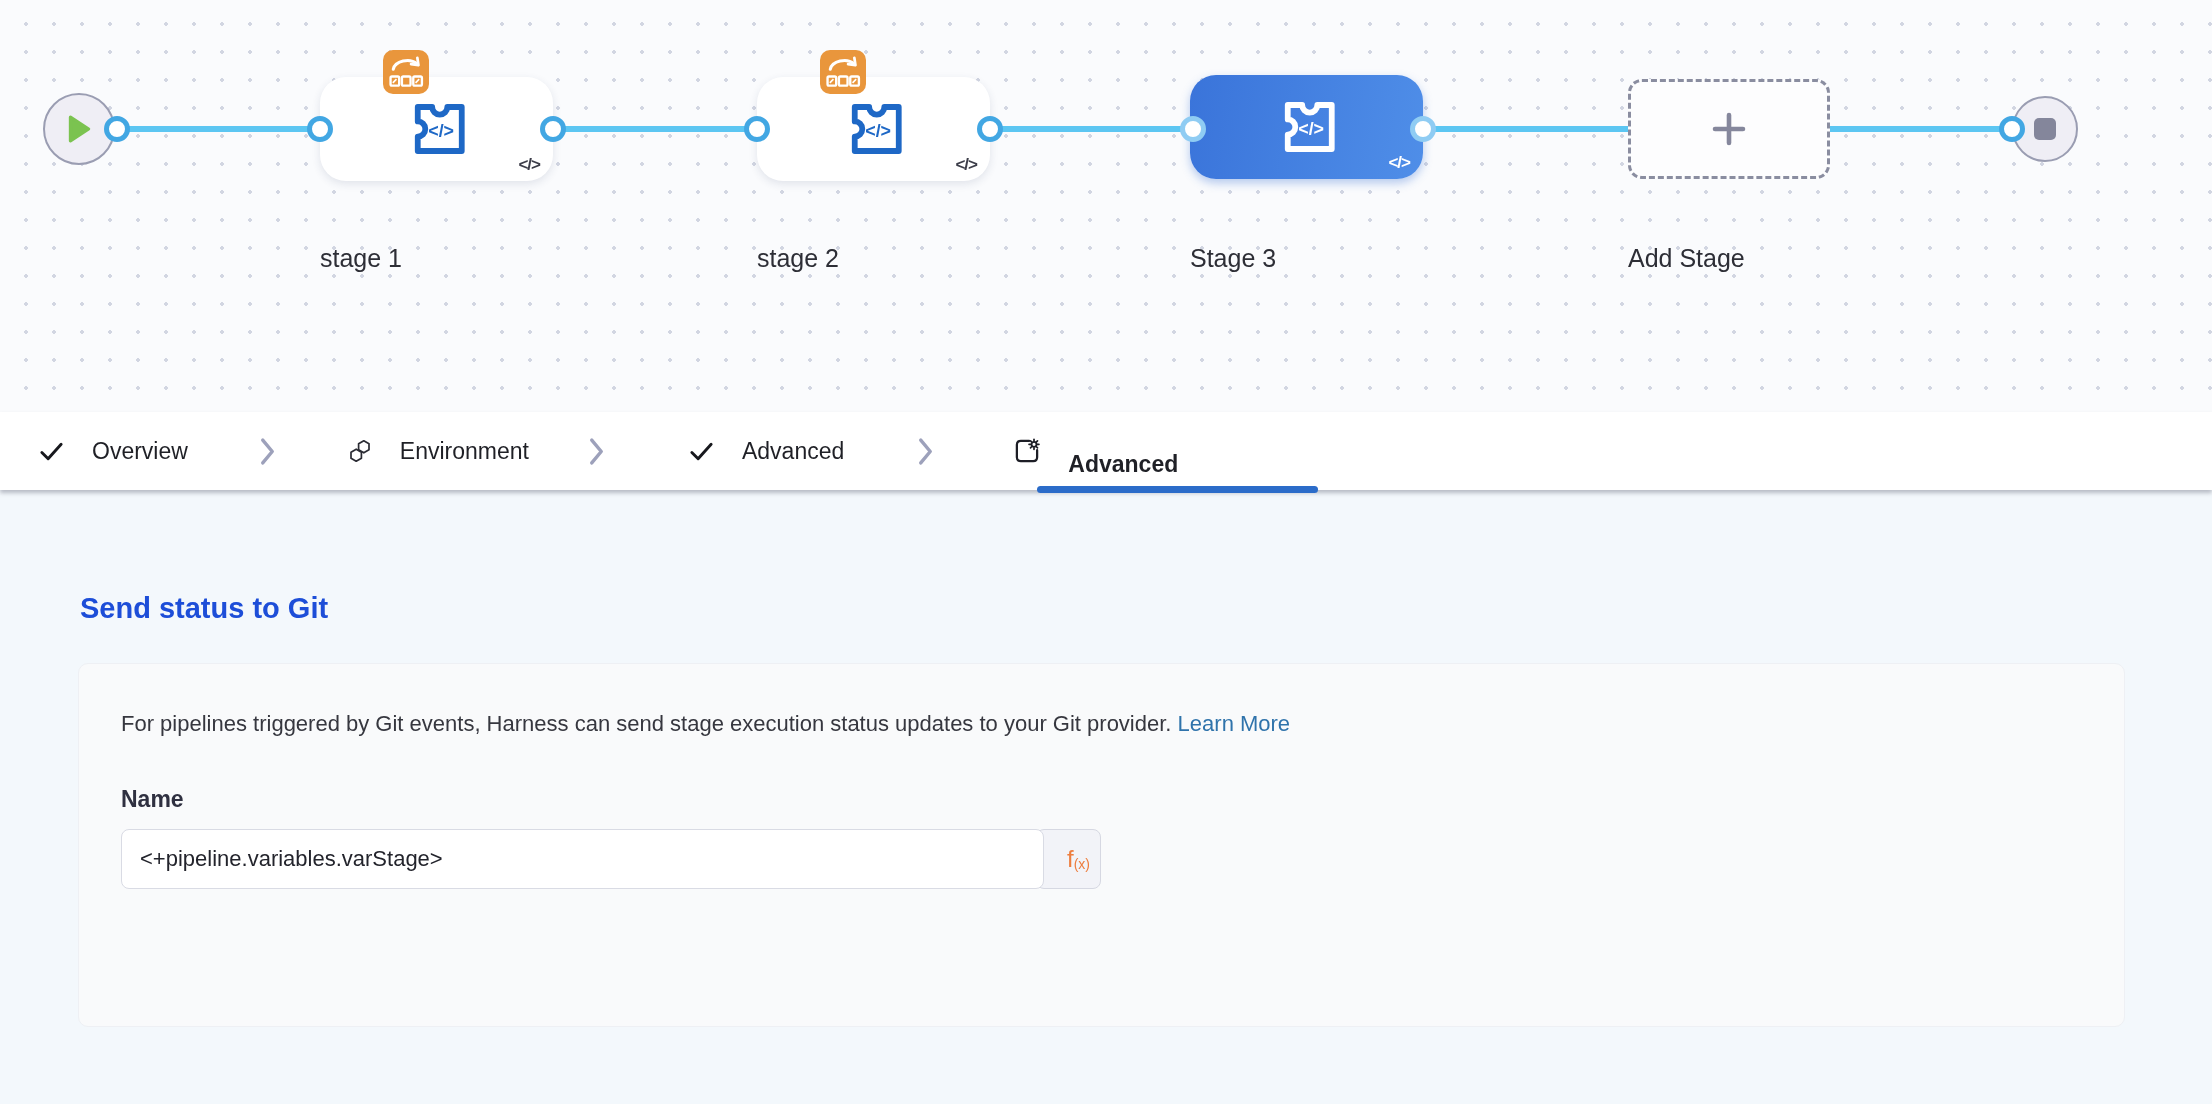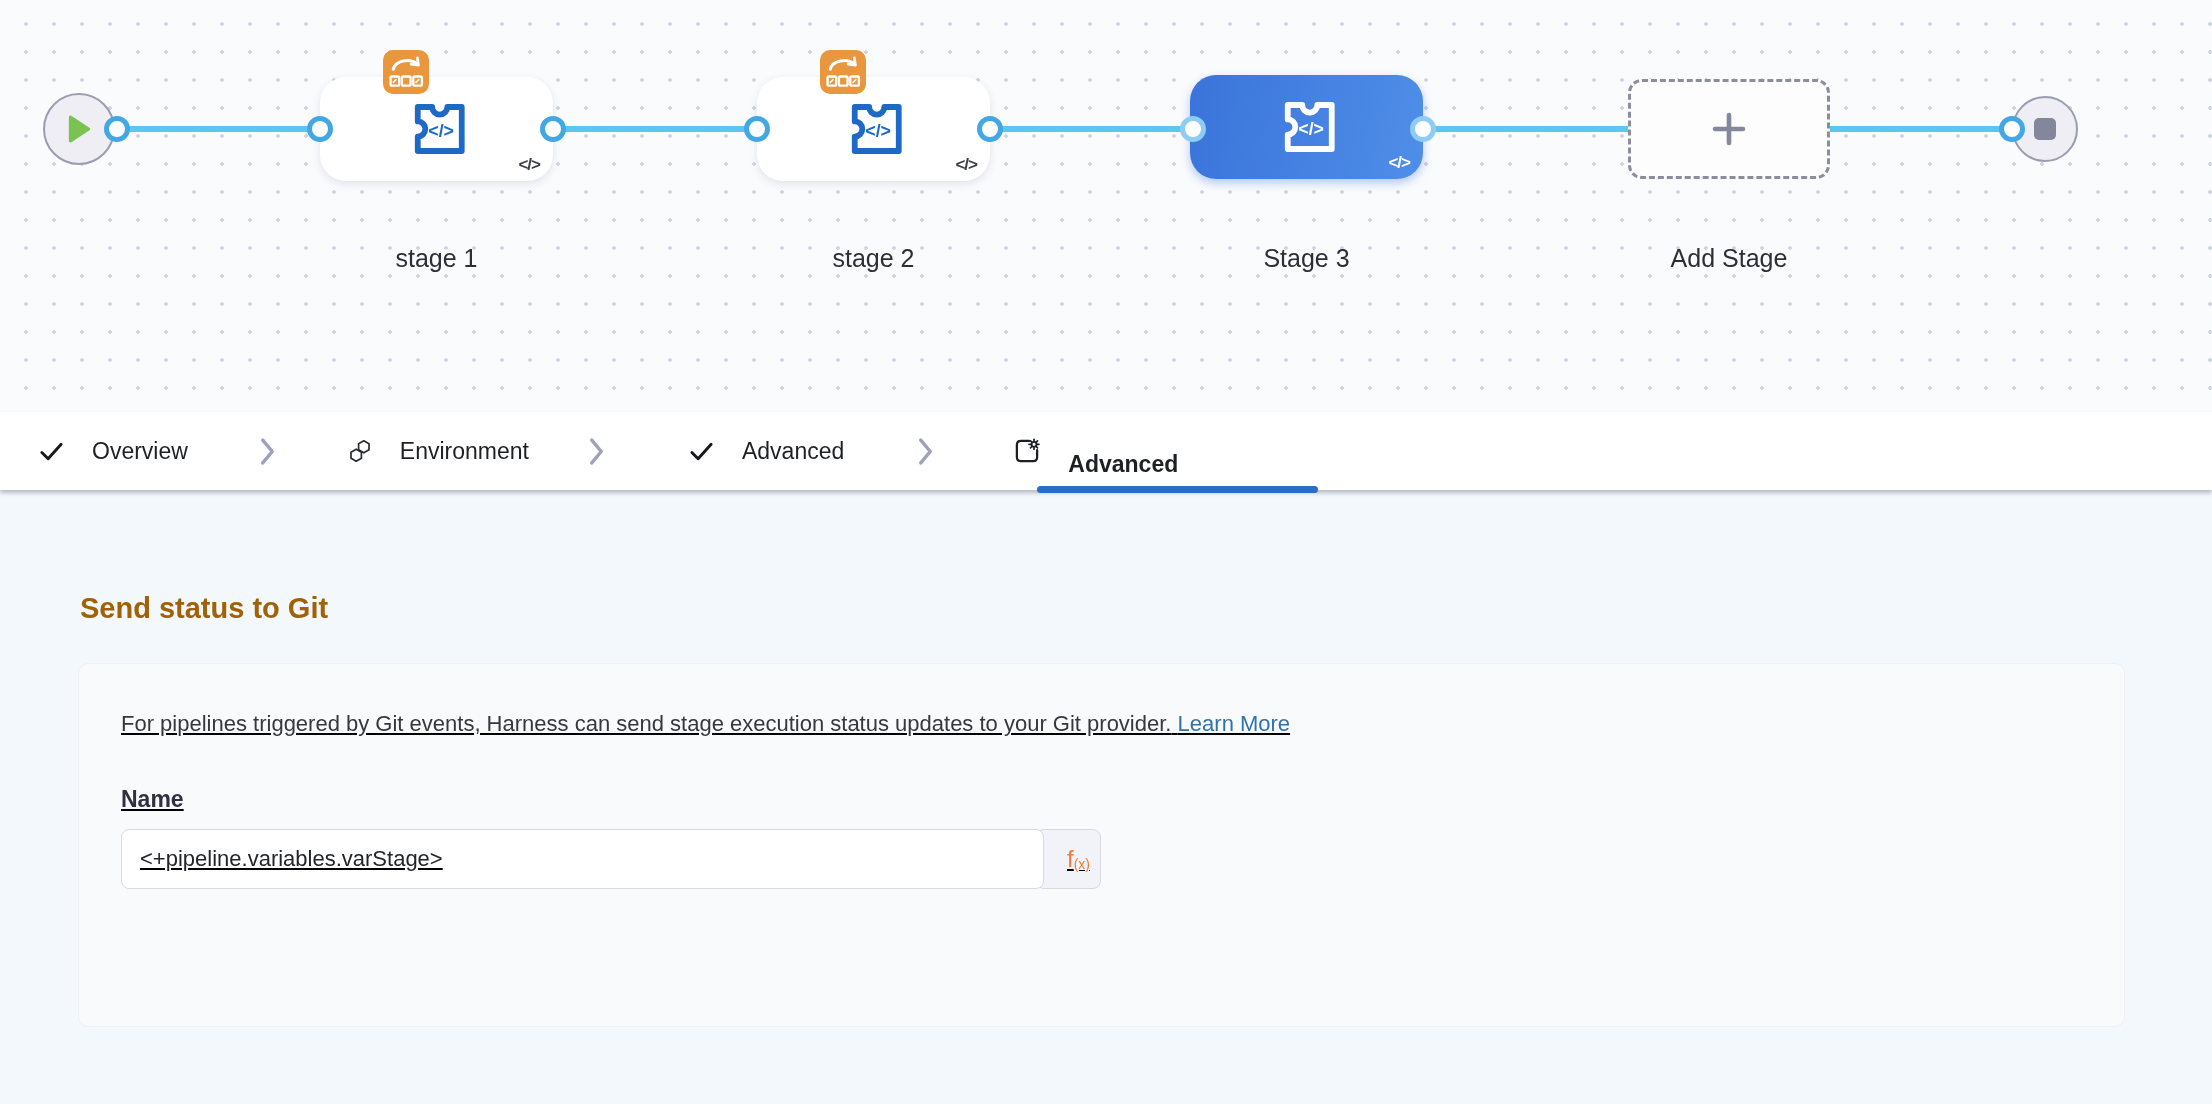--- a/index.html
+++ b/index.html
@@ -23,38 +23,38 @@
   .stage-card{position:absolute;top:77px;width:233px;height:104px;border-radius:26px;background:#fff;
     box-shadow:0 3px 9px rgba(40,60,100,.12);z-index:2;display:flex;align-items:center;justify-content:center;}
   .stage-card.selected{top:75px;background:linear-gradient(100deg,#3a74da,#4f8ee8);box-shadow:0 4px 10px rgba(46,107,210,.35);}
   .badge{position:absolute;left:63px;top:-27px;width:46px;height:44px;border-radius:10px;
     background:#e9963c;display:flex;align-items:center;justify-content:center;}
   .code-mini{position:absolute;right:13px;bottom:6px;font-size:17px;font-weight:700;color:#3c3d49;letter-spacing:-1px;}
   .stage-card.selected .code-mini{color:#fff;}
   .add-stage{position:absolute;left:1628px;top:79px;width:202px;height:100px;border-radius:14px;
     background:#fdfdfe;border:3.5px dashed #8a8da0;box-sizing:border-box;z-index:2;
     display:flex;align-items:center;justify-content:center;cursor:pointer;}
-  .node-label{position:absolute;top:244px;font-size:25px;font-weight:500;color:#2d2e36;text-align:center;z-index:2;}
+  .node-label{position:absolute;top:244px;font-size:25px;font-weight:500;color:#2d2e36;text-align:left;z-index:2;}
 
   
   .tabbar{position:absolute;left:0;top:412px;width:2212px;height:78px;background:#fff;
     box-shadow:0 3px 4px rgba(88,90,108,.38);display:flex;align-items:center;z-index:5;}
   .tab{display:inline-flex;align-items:center;gap:27px;font-size:23px;color:#1f2026;cursor:pointer;}
   .tab .t-label{white-space:nowrap;}
   .tab.active .t-label{font-weight:700;margin-top:27px;}
   .sep{display:inline-flex;align-items:center;}
   .m-ov{margin-left:38px;} .m-c1{margin-left:70px;} .m-env{margin-left:70px;}
   .m-c2{margin-left:58px;} .m-ex{margin-left:82px;} .m-c3{margin-left:72px;} .m-adv{margin-left:78px;}
   .tab-underline{position:absolute;left:1037px;top:74px;width:281px;height:7px;border-radius:4px;background:#2b6cc9;}
 
   
   .content{position:absolute;left:0;top:490px;width:2212px;height:614px;background:#f3f8fc;}
-  .panel-heading{position:absolute;left:80px;top:592px;font-size:29px;font-weight:700;color:#a16207;margin:0;}
+  .panel-heading{position:absolute;left:80px;top:592px;font-size:29px;font-weight:700;color:#1d4ed8;margin:0;}
   .card{position:absolute;left:78px;top:663px;width:2047px;height:364px;border-radius:10px;
-    background:#f9fafb;border:1px solid #eef0f4;box-sizing:border-box;text-decoration:underline;}
+    background:#f9fafb;border:1px solid #eef0f4;box-sizing:border-box;}
   .card-inner{padding:44px 0 0 42px;}
   .desc{font-size:22px;color:#36373f;margin:0;line-height:32px;}
   .learn-more{color:#2f73ab;cursor:pointer;text-decoration:none;}
   .toggle-row{margin-top:25px;display:flex;align-items:center;gap:20px;}
   .toggle{width:48px;height:30px;border-radius:15px;background:#2e6fd4;position:relative;cursor:pointer;}
   .toggle .knob{position:absolute;right:3px;top:3px;width:24px;height:24px;border-radius:50%;background:#fff;
     box-shadow:0 1px 2px rgba(0,0,0,.25);}
   .toggle-label{font-size:22px;color:#26272f;}
   .field-label{margin-top:46px;font-size:23px;font-weight:600;color:#2f3040;}
   .input-row{margin-top:16px;display:flex;align-items:stretch;height:60px;}

